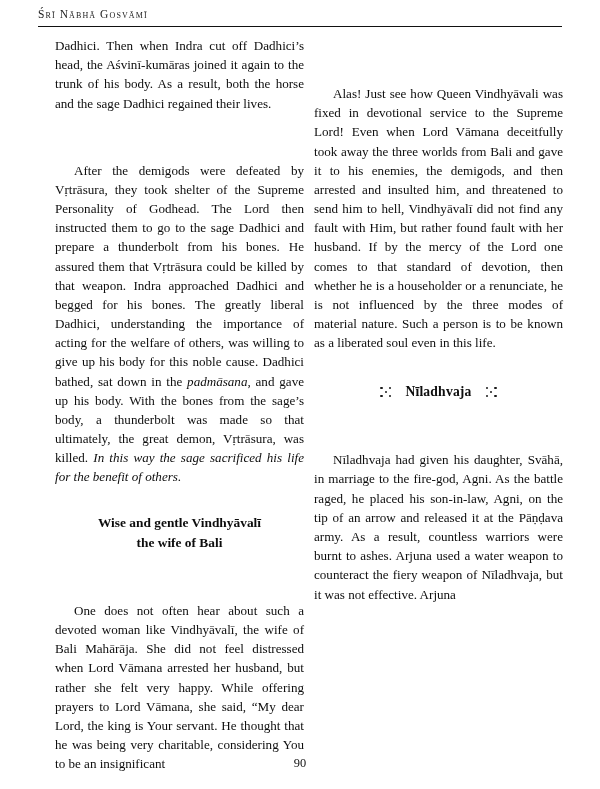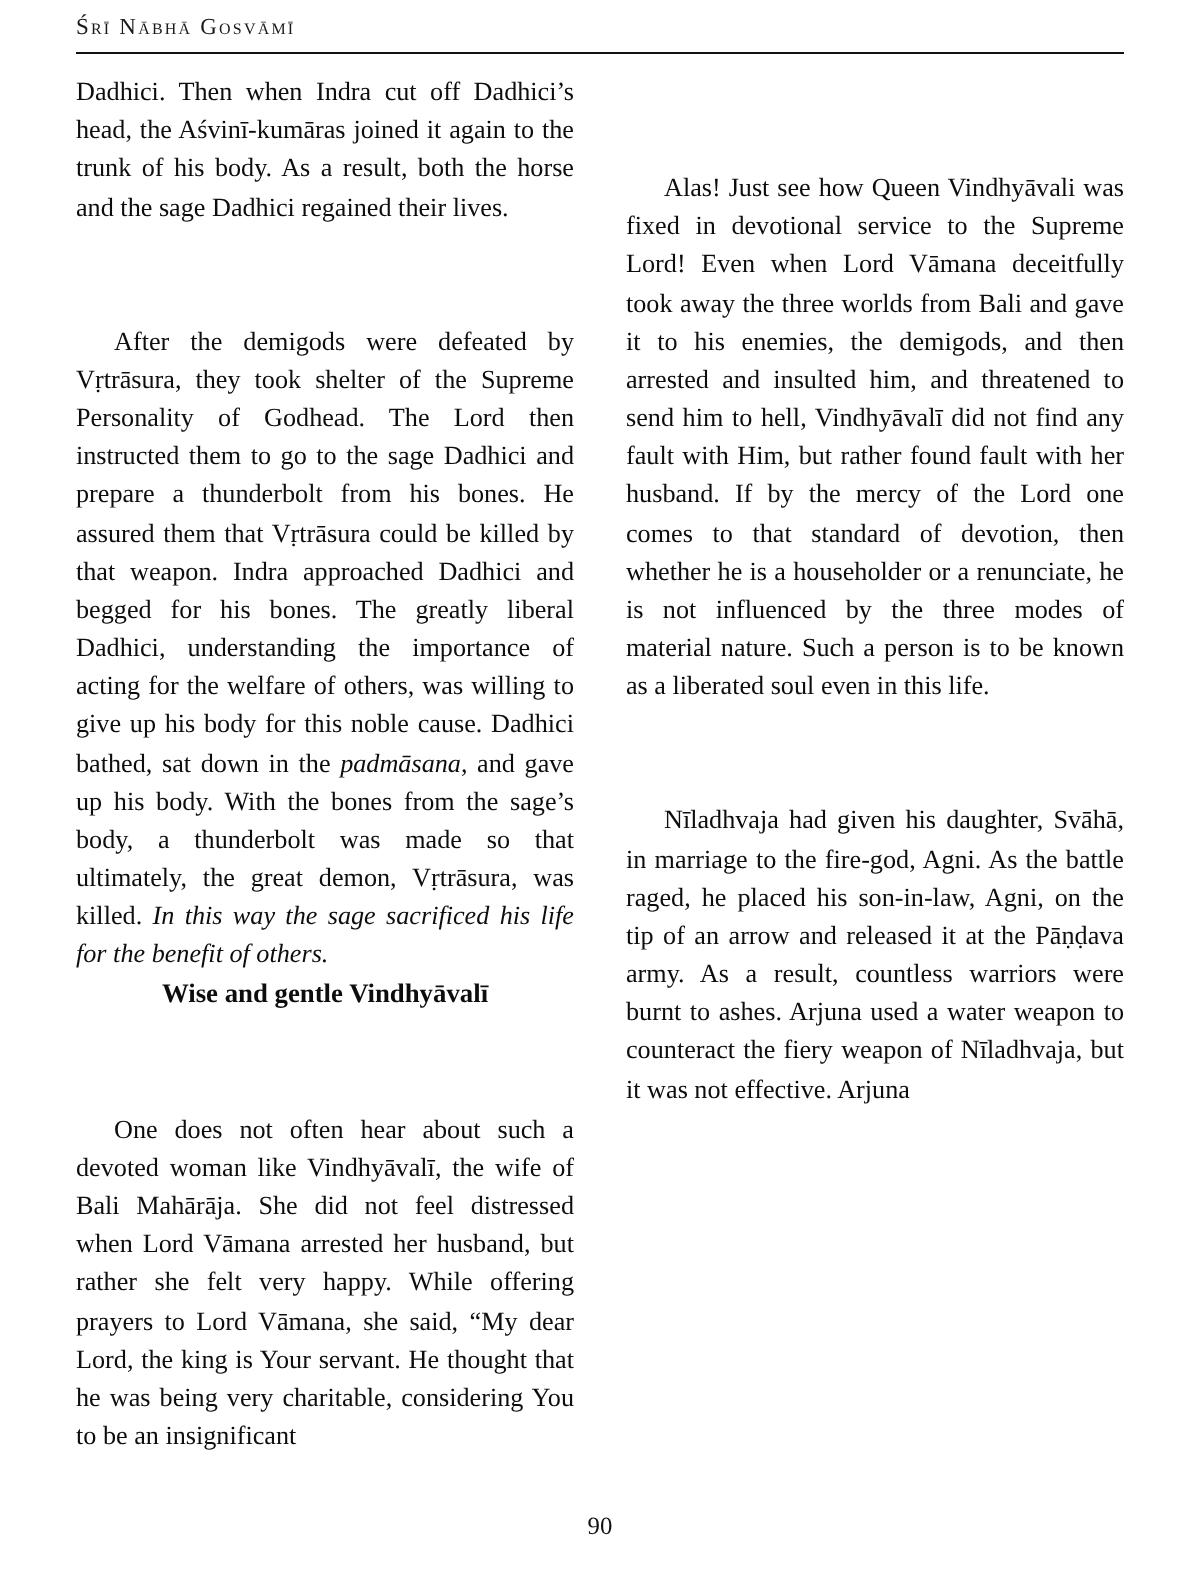--- a/index.html
+++ b/index.html
@@ -35,26 +35,25 @@
     position: absolute;
     top: 26px;
     left: 38px;
     width: 524px;
     height: 1px;
     background: #111;
   }
   .columns {
     position: absolute;
     top: 36px;
-    left: 38px;
+    left: 55px;
     width: 524px;
     height: 715px;
     display: flex;
     gap: 10px;
-    justify-content: space-between;
   }
   .col {
     width: 249px;
     font-size: 13.1px;
     line-height: 1.465;
     text-align: justify;
     text-justify: inter-word;
     hyphens: auto;
   }
   p {
@@ -66,20 +65,21 @@
   }
   p.noindent {
     text-indent: 0;
   }
   .it { font-style: italic; }
   .section-head {
     text-align: center;
     font-weight: bold;
     font-size: 13.4px;
     line-height: 1.5;
+    margin-top: 26px;
     margin-bottom: 15px;
   }
   .orn-head {
     margin-top: 30px;
     margin-bottom: 16px;
     display: flex;
     align-items: center;
     justify-content: center;
     gap: 14px;
   }
@@ -126,28 +126,46 @@
   <div class="rule"></div>
 
   <div class="columns">
 
     <div class="col">
       <p class="noindent">Dadhici. Then when Indra cut off Dadhici’s head, the Aśvinī-kumāras joined it again to the trunk of his body. As a result, both the horse and the sage Dadhici regained their lives.</p>
       <p class="indent"><span>After the demigods were defeated by Vṛtrāsura, they took shelter of the Supreme Personality of Godhead. The Lord then instructed them to go to the sage Dadhici and prepare a thunderbolt from his bones. He assured them that Vṛtrāsura could be killed by that weapon. Indra approached Dadhici and begged for his bones. The greatly liberal Dadhici, understanding the importance of acting for the welfare of others, was willing to give up his body for this noble cause. Dadhici bathed, sat down in the </span><span class="it">padmāsana</span><span>, and gave up his body. With the bones from the sage’s body, a thunderbolt was made so that ultimately, the great demon, Vṛtrāsura, was killed. </span><span class="it">In this way the sage sacrificed his life for the benefit of others.</span></p>
 
       <div class="section-head">
         <div>Wise and gentle Vindhyāvalī</div>
+        <div>the wife of Bali</div>
       </div>
 
       <p class="indent">One does not often hear about such a devoted woman like Vindhyāvalī, the wife of Bali Mahārāja. She did not feel distressed when Lord Vāmana arrested her husband, but rather she felt very happy. While offering prayers to Lord Vāmana, she said, “My dear Lord, the king is Your servant. He thought that he was being very charitable, considering You to be an insignificant</p>
     </div>
 
     <div class="col">
       <p class="indent">Alas! Just see how Queen Vindhyāvali was fixed in devotional service to the Supreme Lord! Even when Lord Vāmana deceitfully took away the three worlds from Bali and gave it to his enemies, the demigods, and then arrested and insulted him, and threatened to send him to hell, Vindhyāvalī did not find any fault with Him, but rather found fault with her husband. If by the mercy of the Lord one comes to that standard of devotion, then whether he is a householder or a renunciate, he is not influenced by the three modes of material nature. Such a person is to be known as a liberated soul even in this life.</p>
 
+      <div class="orn-head">
+        <span class="orn">
+            <i></i>
+            <i></i>
+            <i></i>
+            <i></i>
+            <i></i>
+          </span>
+        <span class="title">Nīladhvaja</span>
+        <span class="orn">
+            <i></i>
+            <i></i>
+            <i></i>
+            <i></i>
+            <i></i>
+          </span>
+      </div>
 
       <p class="indent">Nīladhvaja had given his daughter, Svāhā, in marriage to the fire-god, Agni. As the battle raged, he placed his son-in-law, Agni, on the tip of an arrow and released it at the Pāṇḍava army. As a result, countless warriors were burnt to ashes. Arjuna used a water weapon to counteract the fiery weapon of Nīladhvaja, but it was not effective. Arjuna</p>
     </div>
 
   </div>
 
   <div class="folio">90</div>
 </div>
 
 </body></html>

